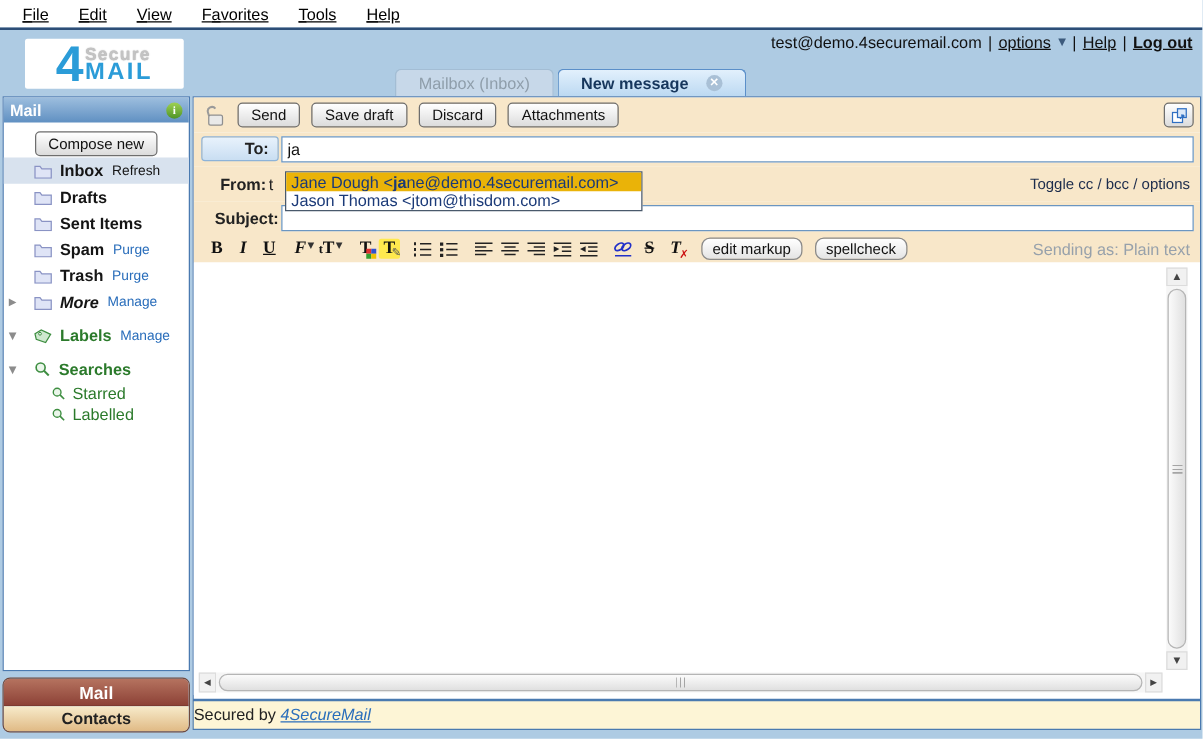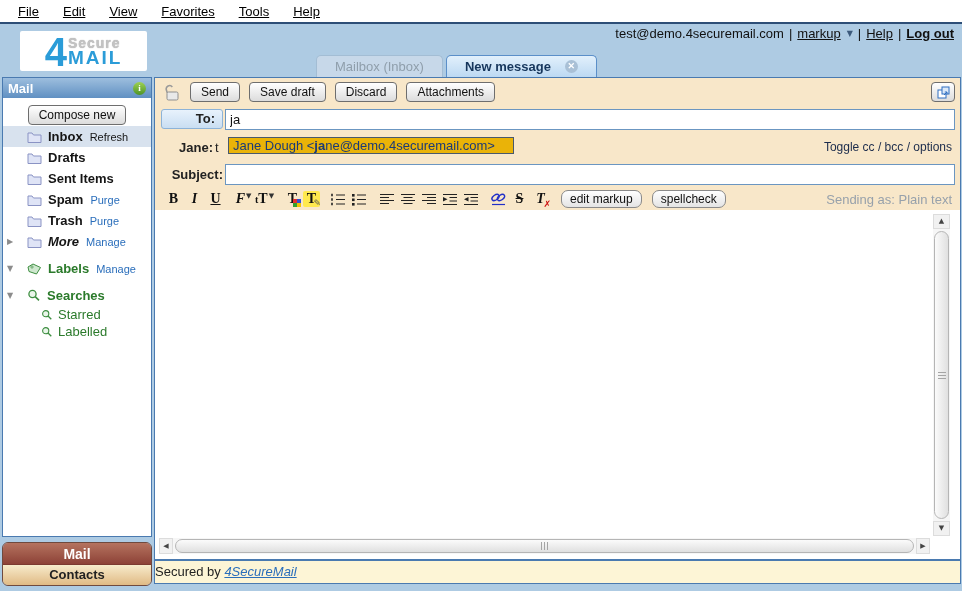--- a/index.html
+++ b/index.html
@@ -175,21 +175,21 @@
   <span class="logo-4">4</span>
   <span class="logo-col">
     <span class="logo-secure">Secure</span>
     <span class="logo-mail">MAIL</span>
   </span>
 </div>
 
 <div class="account">
   <span>test@demo.4securemail.com</span>
   <span>|</span>
-  <span class="ulink">markup</span>
+  <span class="ulink">options</span>
   <span class="caret">▼</span>
   <span>|</span>
   <span class="ulink">Help</span>
   <span>|</span>
   <span class="ulink logout">Log out</span>
 </div>
 
 <div class="tabs">
   <div class="tab tab-inactive">Mailbox (Inbox)</div>
   <div class="tab tab-active">
@@ -306,21 +306,21 @@
         </svg>
     </button>
   </div>
 
   <div class="to-row">
     <div class="field-label-btn">To:</div>
     <input class="text-input" value="ja" style="">
   </div>
 
   <div class="from-row">
-    <span class="plain-label from-label">Jane:</span>
+    <span class="plain-label from-label">From:</span>
     <span class="from-value">t</span>
     <span class="toggle-opts">Toggle cc / bcc / options</span>
   </div>
 
   <div class="subject-row">
     <span class="plain-label sub-label">Subject:</span>
     <input class="text-input" value="" style="">
   </div>
 
   <div class="format-bar">
@@ -443,13 +443,14 @@
   </div>
 </div>
 
 <div class="footer">
   <span>Secured by</span>
   <span class="footer-link">4SecureMail</span>
 </div>
 
 <div class="autocomplete">
   <div class="ac-row ac-selected"><span>Jane Dough &lt;</span><span class="ac-match">ja</span><span>ne@demo.4securemail.com&gt;</span></div>
+  <div class="ac-row"><span>Jason Thomas &lt;jtom@thisdom.com&gt;</span><span class="ac-match"></span><span></span></div>
 </div>
 
 </body></html>

